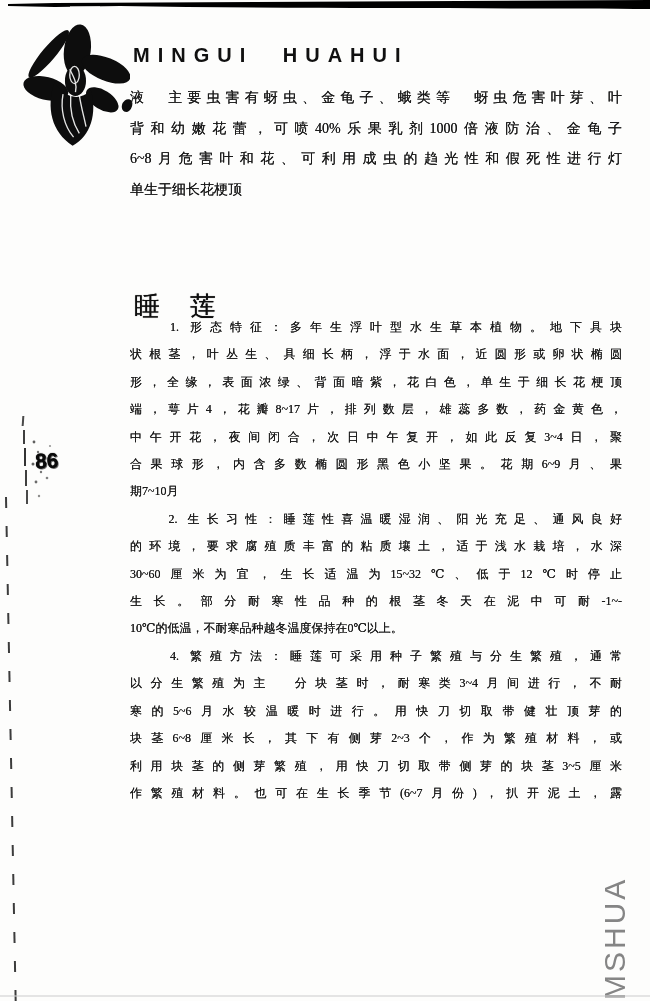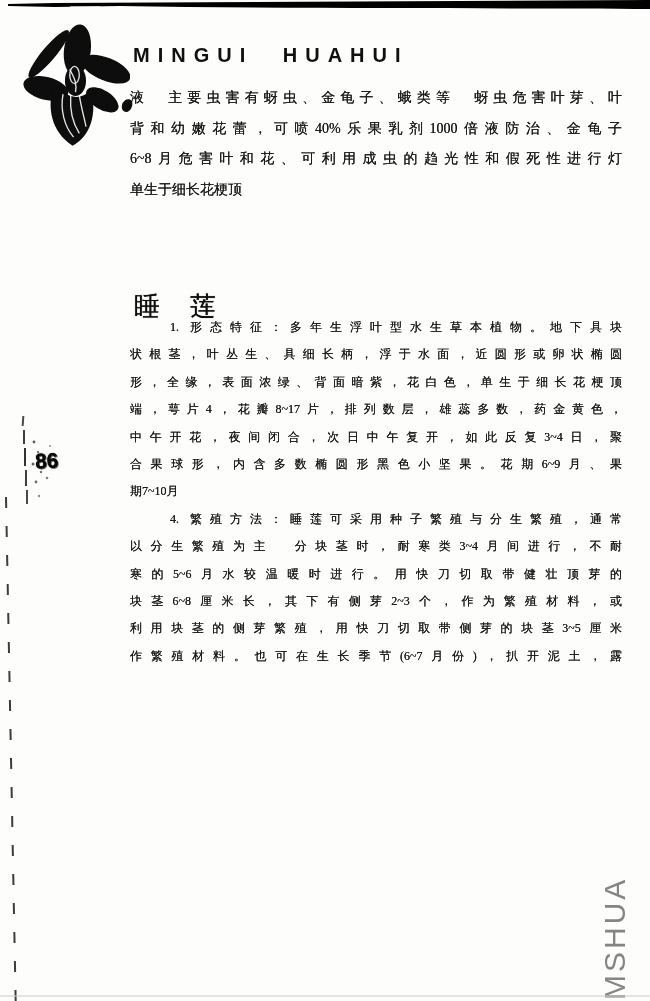--- a/index.html
+++ b/index.html
@@ -109,20 +109,27 @@
       <div>
         <div class="tline">　　1. 形态特征：多年生浮叶型水生草本植物。地下具块</div>
         <div class="tline">状根茎，叶丛生、具细长柄，浮于水面，近圆形或卵状椭圆</div>
         <div class="tline">形，全缘，表面浓绿、背面暗紫，花白色，单生于细长花梗顶</div>
         <div class="tline">端，萼片4，花瓣8~17片，排列数层，雄蕊多数，药金黄色，</div>
         <div class="tline">中午开花，夜间闭合，次日中午复开，如此反复3~4日，聚</div>
         <div class="tline">合果球形，内含多数椭圆形黑色小坚果。花期6~9月、果</div>
         <div class="tline endline">期7~10月</div>
       </div>
       <div>
+        <div class="tline">　　2. 生长习性：睡莲性喜温暖湿润、阳光充足、通风良好</div>
+        <div class="tline">的环境，要求腐殖质丰富的粘质壤土，适于浅水栽培，水深</div>
+        <div class="tline">30~60厘米为宜，生长适温为15~32℃、低于12℃时停止</div>
+        <div class="tline">生长。部分耐寒性品种的根茎冬天在泥中可耐-1~-</div>
+        <div class="tline endline">10℃的低温，不耐寒品种越冬温度保持在0℃以上。</div>
+      </div>
+      <div>
         <div class="tline">　　4. 繁殖方法：睡莲可采用种子繁殖与分生繁殖，通常</div>
         <div class="tline">以分生繁殖为主　分块茎时，耐寒类3~4月间进行，不耐</div>
         <div class="tline">寒的5~6月水较温暖时进行。用快刀切取带健壮顶芽的</div>
         <div class="tline">块茎6~8厘米长，其下有侧芽2~3个，作为繁殖材料，或</div>
         <div class="tline">利用块茎的侧芽繁殖，用快刀切取带侧芽的块茎3~5厘米</div>
         <div class="tline">作繁殖材料。也可在生长季节(6~7月份)，扒开泥土，露</div>
       </div>
     </div>
 
   <svg class="smudge" viewBox="0 0 46 112">

